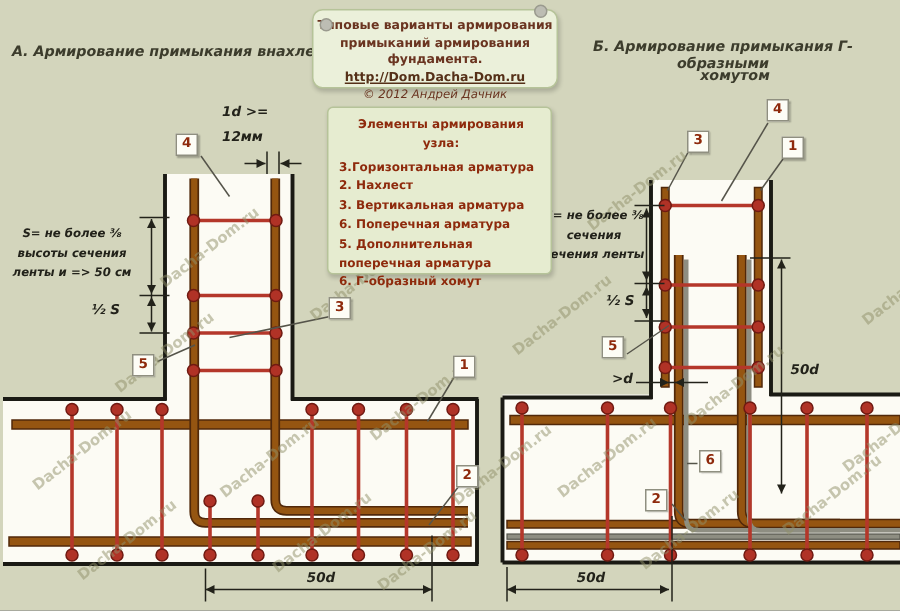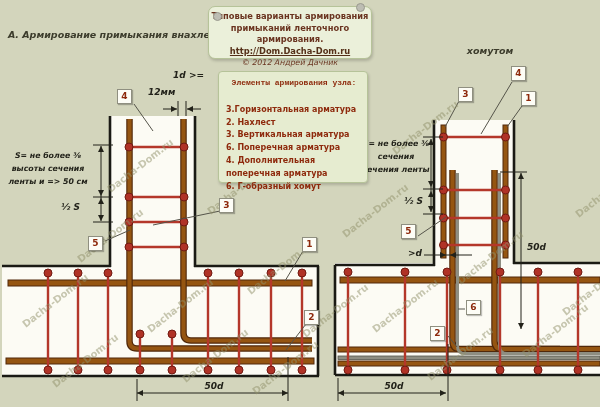--- a/index.html
+++ b/index.html
@@ -33,21 +33,21 @@
             box-shadow:1px 2px 3px rgba(0,0,0,.18);text-align:center;padding-top:4px;
             font:bold 8.3px/11.5px "DejaVu Sans",sans-serif;color:#6a3420;}
   #note-box .pin{position:absolute;width:9px;height:9px;border-radius:50%;
             background:#bdbdb3;border:1px solid #9a9a8e;}
   #note-link{text-decoration:underline;color:#553018;display:block;}
   #note-copy{font:italic 7.8px/11.5px "DejaVu Sans",sans-serif;color:#6a3420;}
   #legend-box{position:absolute;z-index:4;left:218px;top:71px;width:150px;height:112px;
             background:#e6ecd0;border:1px solid var(--notebd);border-radius:4px;
             box-shadow:1px 2px 3px rgba(0,0,0,.18);padding:5px 5px 0 7px;
             font:bold 8px/12.8px "DejaVu Sans",sans-serif;color:var(--maroon);}
-  #legend-header{text-align:center;margin-bottom:14px;font-family:Liberation Mono, monospace;}
+  #legend-header{text-align:center;margin-bottom:3px;}
 </style>
 </head>
 <body>
 
 <div id="stage">
 
   <svg width="600" height="407">
 
     <g>
       <rect class="conc" x="2" y="266" width="316" height="110"></rect>
@@ -236,44 +236,45 @@
       <line class="ldr" x1="459" y1="101" x2="445" y2="127"></line>
       <line class="ldr" x1="512" y1="82" x2="481" y2="134"></line>
       <line class="ldr" x1="522" y1="106" x2="507" y2="127"></line>
       <line class="ldr" x1="418" y1="236" x2="446" y2="217"></line>
       <line class="ldr" x1="465" y1="309" x2="458" y2="309"></line>
       <line class="ldr" x1="448" y1="336" x2="457" y2="347"></line>
     </g>
   </svg>
 
   <div class="txt title" style="left:8px;top:29px;">А. Армирование примыкания внахлест</div>
+  <div class="txt title" style="left:368px;top:26px;width:228px;text-align:center;">Б. Армирование примыкания  Г- образными</div>
   <div class="txt title" style="left:376px;top:45px;width:228px;text-align:center;">хомутом</div>
 
   <div id="note-box">
     <span class="pin" style="left:4px;top:5px;"></span>
     <span class="pin" style="right:6px;top:-4px;"></span>
     <div>Типовые варианты армирования</div>
-    <div>примыканий ленточного армирования.</div>
+    <div>примыканий армирования фундамента.</div>
     <a id="note-link" href="#">http://Dom.Dacha-Dom.ru</a>
     <div id="note-copy">© 2012 Андрей Дачник</div>
   </div>
 
   <div id="legend-box">
     <div id="legend-header">Элементы армирования узла:</div>
     <div>
         <div>3.Горизонтальная арматура</div>
         <div>2. Нахлест</div>
         <div>3. Вертикальная арматура</div>
         <div>6. Поперечная арматура</div>
-        <div>4. Дополнительная поперечная арматура</div>
+        <div>5. Дополнительная поперечная арматура</div>
         <div>6. Г-образный хомут</div>
       </div>
   </div>
 
-  <div class="txt dimlab" style="left:148px;top:70px;width:56px;text-align:right;">1d &gt;=</div>
+  <div class="txt dimlab" style="left:148px;top:70px;width:56px;text-align:left;">1d &gt;=</div>
   <div class="txt dimlab" style="left:148px;top:87px;width:56px;text-align:left;">12мм</div>
   <div class="txt snote" style="left:0px;top:149px;width:96px;">
     <div>S= не более ⅜</div>
     <div>высоты сечения</div>
     <div>ленты и =&gt; 50 см</div>
   </div>
   <div class="txt dimlab" style="left:35px;top:202px;width:45px;text-align:right;">½ S</div>
   <div class="txt dimlab" style="left:192px;top:381px;width:44px;text-align:center;">50d</div>
 
   <div class="txt snote" style="left:358px;top:137px;width:76px;">

